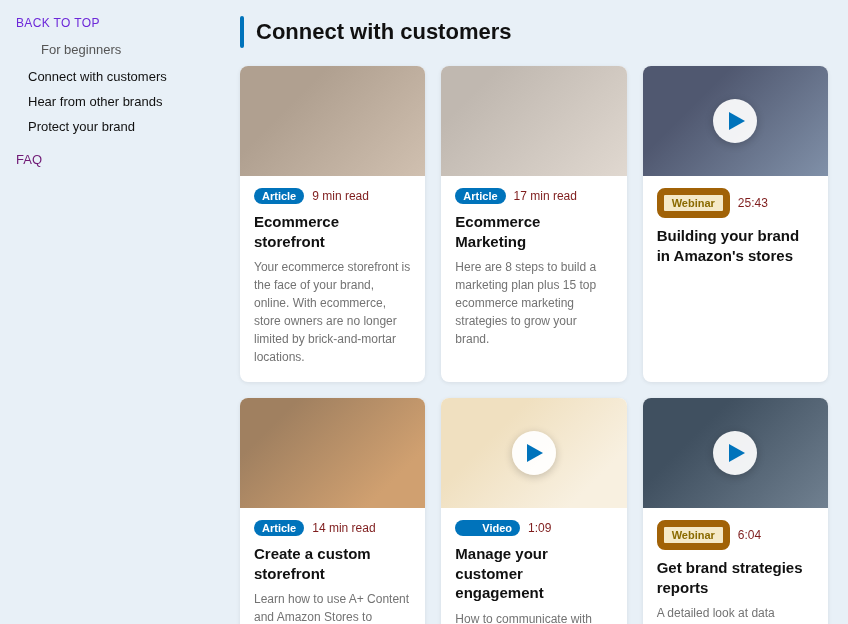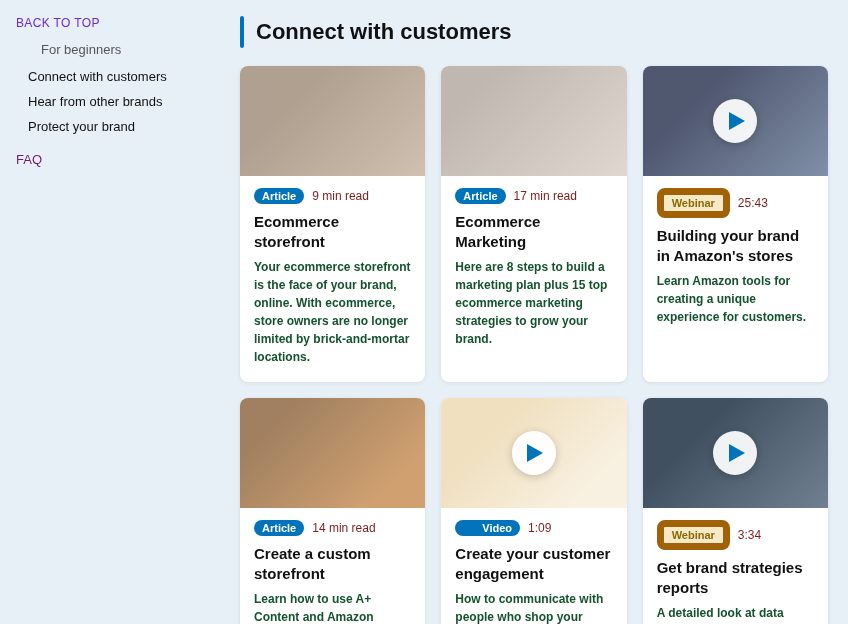--- a/index.html
+++ b/index.html
@@ -176,23 +176,22 @@
     }
     .card-title {
       font-size: 15px;
       font-weight: 700;
       color: #111;
       margin-bottom: 7px;
       line-height: 1.3;
     }
     .card-desc {
       font-size: 12px;
-      color: #14532d;
+      color: #737373;
       line-height: 1.5;
-      font-weight: bold;
     }
   </style>
 </head>
 <body>
 
 <div class="layout">
 
   <aside class="sidebar">
     <div class="sidebar-back">BACK TO TOP</div>
     <div class="sidebar-section-label">For beginners</div>
@@ -240,21 +239,20 @@
             <div class="play-btn">
               <div class="play-triangle"></div>
             </div>
           </div>
           <div class="card-body">
             <div class="card-meta">
               <span class="badge badge-webinar">Webinar</span>
               <span class="card-meta-time">25:43</span>
             </div>
             <div class="card-title">Building your brand in Amazon's stores</div>
-            <div class="card-desc">Learn Amazon tools for creating a unique experience for customers.</div>
           </div>
         </div>
       </div>
     <div id="cards-grid-2" class="cards-grid">
 
     <div class="card">
           <div class="card-img-placeholder img-custom-storefront"></div>
           <div class="card-body">
             <div class="card-meta">
               <span class="badge badge-article">Article</span>
@@ -268,34 +266,34 @@
           <div class="card-img-placeholder img-customer-engagement">
             <div class="play-btn">
               <div class="play-triangle"></div>
             </div>
           </div>
           <div class="card-body">
             <div class="card-meta">
               <span class="badge badge-video">Video</span>
               <span class="card-meta-time">1:09</span>
             </div>
-            <div class="card-title">Create your customer engagement</div>
+            <div class="card-title">Manage your customer engagement</div>
             <div class="card-desc">How to communicate with people who shop your products on Amazon.</div>
           </div>
         </div>
         <div class="card">
           <div class="card-img-placeholder img-brand-analytics">
             <div class="play-btn">
               <div class="play-triangle"></div>
             </div>
           </div>
           <div class="card-body">
             <div class="card-meta">
               <span class="badge badge-webinar">Webinar</span>
-              <span class="card-meta-time">3:34</span>
+              <span class="card-meta-time">6:04</span>
             </div>
             <div class="card-title">Get brand strategies reports</div>
             <div class="card-desc">A detailed look at data available to brands selling on Amazon.</div>
           </div>
         </div>
       </div>
   </main>
 </div>
 
 </body></html>

